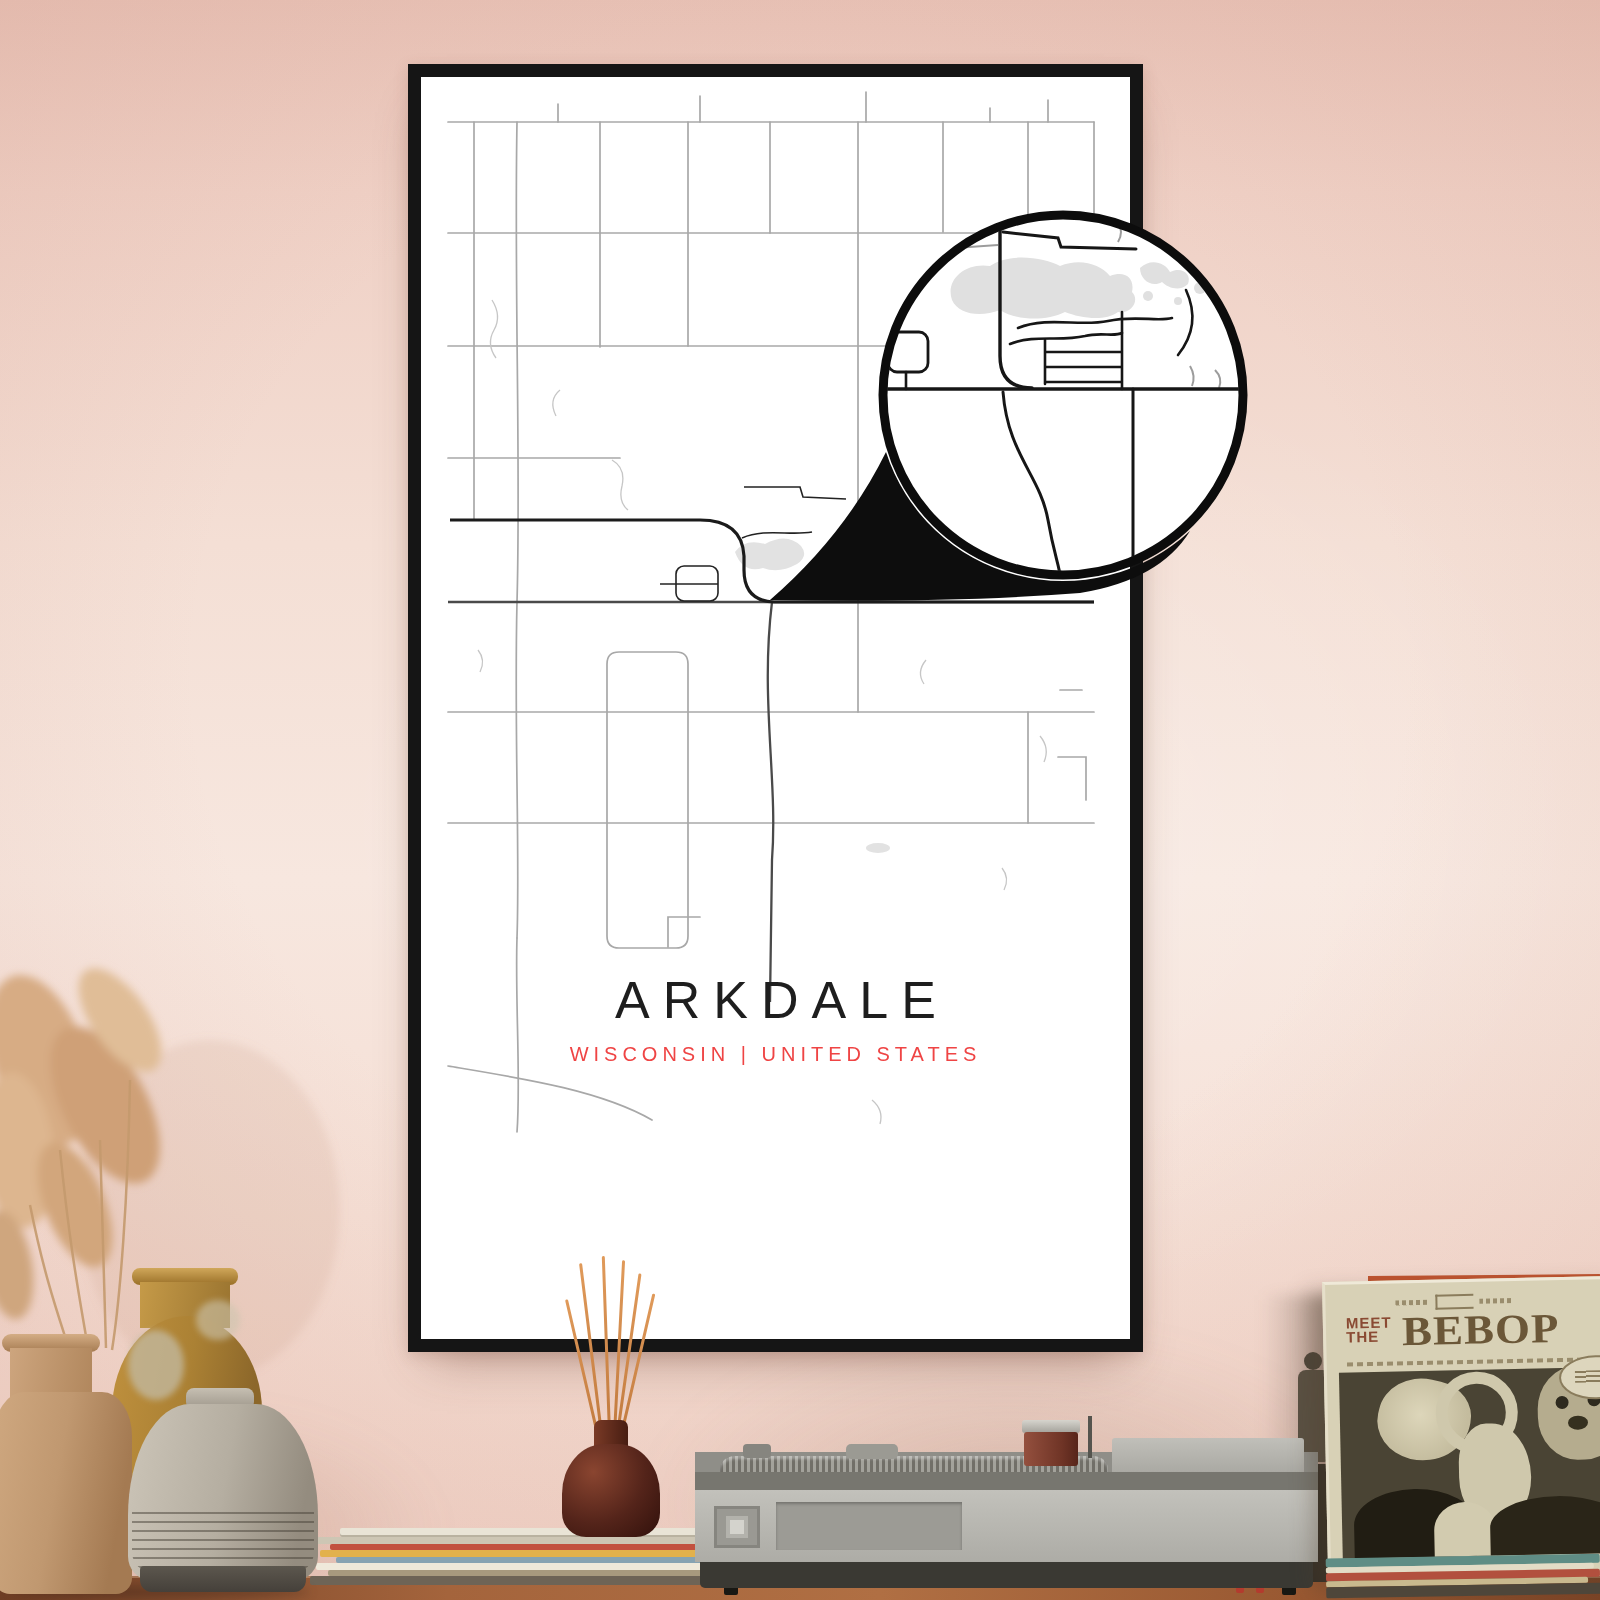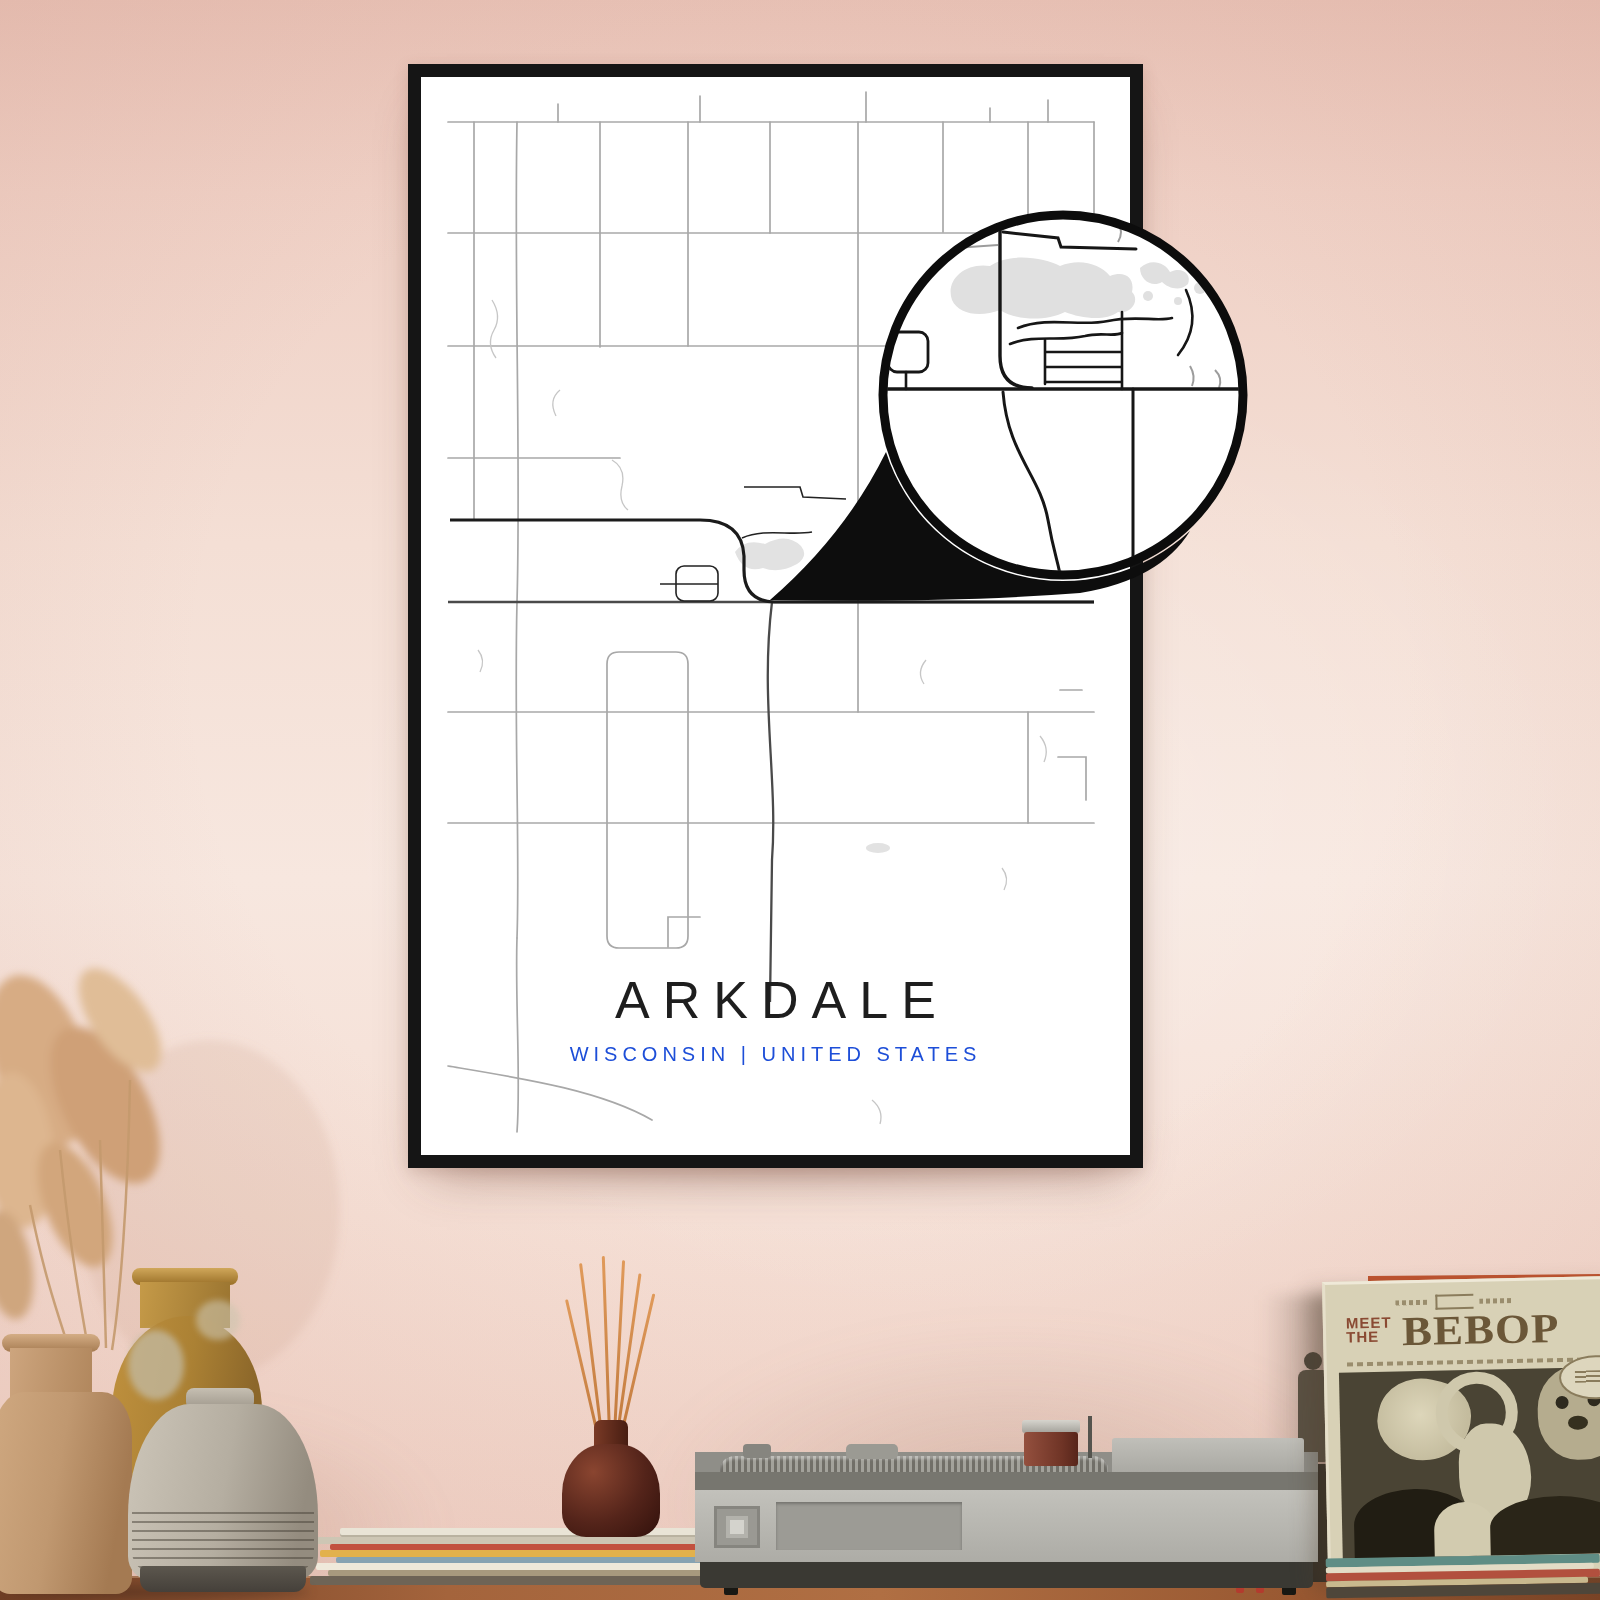--- a/index.html
+++ b/index.html
@@ -16,27 +16,27 @@
   .shade{position:absolute;filter:blur(22px);}
   .shade-vases{left:-60px;top:1410px;width:500px;height:200px;
     background:radial-gradient(ellipse at 50% 60%,rgba(160,115,92,.26),transparent 70%);}
   .shade-player{left:650px;top:1330px;width:720px;height:250px;
     background:radial-gradient(ellipse at 50% 70%,rgba(135,98,78,.22),transparent 72%);}
   .shade-poster{left:430px;top:1148px;width:700px;height:42px;filter:blur(14px);
     background:radial-gradient(ellipse at 50% 0%,rgba(150,100,85,.28),transparent 75%);}
   .shade-sleeve{left:1262px;top:1295px;width:86px;height:290px;filter:blur(7px);
     background:linear-gradient(90deg,rgba(80,62,48,0),rgba(70,56,42,.45));}
   
-  .frame{position:absolute;left:408px;top:64px;width:735px;height:1104px;
+  .frame{position:absolute;left:408px;top:64px;width:735px;height:1288px;
     box-sizing:border-box;border:13px solid #151515;background:#ffffff;
     box-shadow:0 26px 48px -22px rgba(105,60,45,.45),0 4px 14px rgba(120,70,55,.18);z-index:2;}
   .map-svg{position:absolute;inset:0;width:709px;height:1060px;}
   .poster-caption{position:absolute;left:0;right:0;top:893px;text-align:center;color:#1e1e1e;}
   .poster-title{font-size:52px;font-weight:300;letter-spacing:13px;text-indent:13px;}
-  .poster-subtitle{margin-top:13px;font-size:20px;letter-spacing:5px;color:#1d4ed8;}
+  .poster-subtitle{margin-top:13px;font-size:20px;letter-spacing:5px;color:#ef4444;}
   .poster-coords{margin-top:9px;font-size:20px;letter-spacing:3px;color:#333;}
   
   .callout-svg{position:absolute;left:560px;top:196px;width:704px;height:444px;z-index:3;}
   
   .grass-svg{position:absolute;left:-10px;top:950px;width:400px;height:440px;z-index:4;}
   
   .wood{position:absolute;left:0;top:1576px;width:1600px;height:24px;z-index:5;
     background:linear-gradient(90deg,#6e3d24,#a4643c 28%,#b06f43 55%,#95552f 85%,#7c4426);
     border-top:2px solid rgba(255,220,180,.30);}
   

